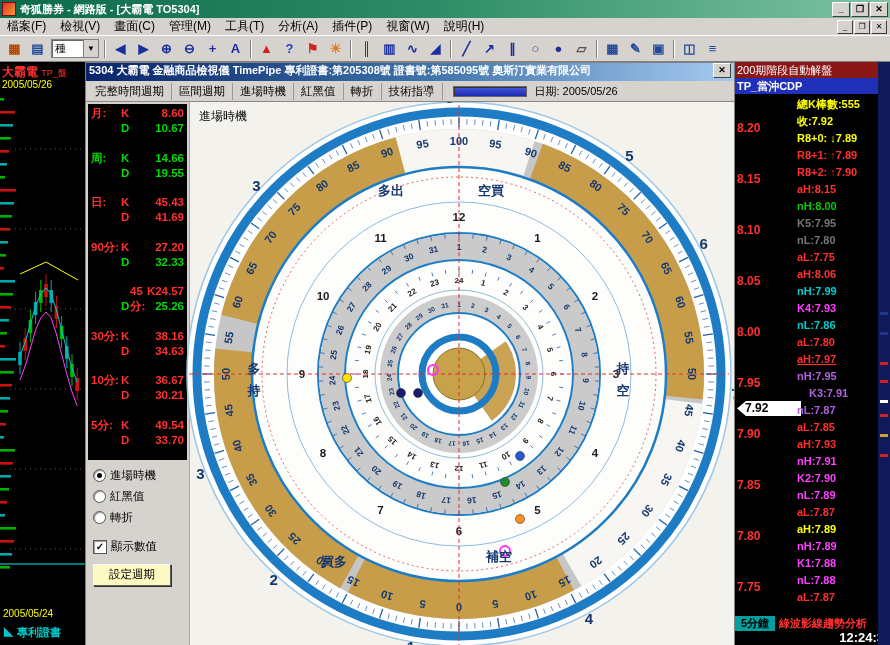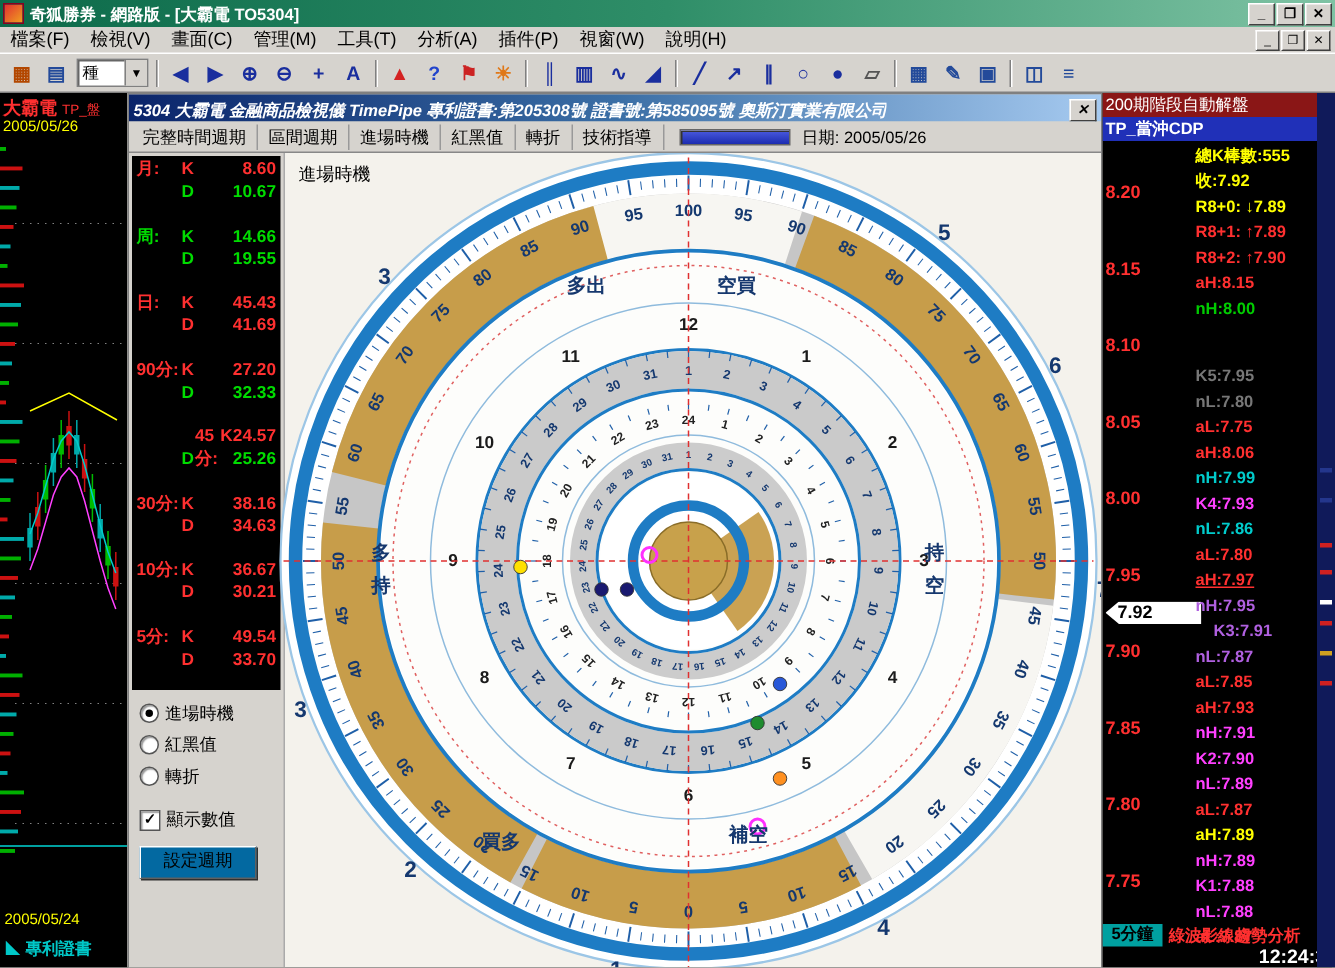--- a/index.html
+++ b/index.html
@@ -36,21 +36,21 @@
   #lp-sym{position:absolute;left:2px;top:2px;color:#ff3030;font-size:12px;font-weight:bold;}
   #lp-board{color:#ff3030;font-size:9px;font-weight:normal;}
   #lp-date{position:absolute;left:2px;top:17px;color:#ffff00;font-size:10px;}
   #minichart{position:absolute;left:0;top:32px;}
   #lp-date2{position:absolute;left:3px;bottom:26px;color:#ffff00;font-size:10px;}
   #lp-mode{position:absolute;left:3px;bottom:5px;color:#00c8c8;font-size:11px;font-weight:bold;}
   
   #tpwin{position:absolute;left:85px;top:62px;width:650px;height:583px;background:#d6d3ce;
     border:1px solid #808080;box-sizing:border-box;}
   #tptitle{height:18px;background:linear-gradient(90deg,#0a246a,#3a6ea5,#a6caf0);color:#fff;font-size:11px;
-    font-weight:bold;display:flex;align-items:flex-end;padding:0 3px;white-space:nowrap;overflow:hidden;font-style:italic;}
+    font-weight:bold;display:flex;align-items:flex-start;padding:0 3px;white-space:nowrap;overflow:hidden;}
   #tpclose{margin-left:auto;flex:0 0 auto;}
   #tptabs{height:20px;background:#d6d3ce;display:flex;align-items:center;font-size:11.5px;
     border-bottom:1px solid #888;padding-left:2px;}
   .tab{padding:1px 7px;border-right:1px solid #999;white-space:nowrap;}
   #tpprogress{width:72px;height:9px;background:linear-gradient(180deg,#4a5ae0,#1c2cb0);border:1px solid #666;
     box-shadow:inset 1px 1px 0 #333;margin-left:10px;}
   #tpdate{margin-left:8px;font-size:11px;color:#000;white-space:nowrap;}
   #tpcontent{position:relative;width:648px;height:543px;background:#f4f2ec;overflow:hidden;}
   #leftcol{position:absolute;left:0;top:0;width:103px;height:543px;background:#d6d3ce;border-right:1px solid #aaa;}
   #kdpanel{position:absolute;left:2px;top:2px;width:99px;height:356px;background:#000;font-size:11.5px;font-weight:bold;}
@@ -60,21 +60,21 @@
   .kdk{width:12px;}
   .kdv{flex:1;text-align:right;}
   #controls{position:absolute;left:7px;top:366px;width:94px;}
   .radio{display:flex;align-items:center;gap:4px;font-size:11.5px;margin-bottom:6px;color:#000;}
   .rb{width:11px;height:11px;border-radius:50%;background:#fff;border:1px solid #555;
     box-shadow:inset 1px 1px 1px #999;position:relative;flex:0 0 auto;}
   .rb.on::after{content:'';position:absolute;left:2.5px;top:2.5px;width:5px;height:5px;border-radius:50%;background:#000;}
   .check{display:flex;align-items:center;gap:4px;font-size:11.5px;margin:14px 0 10px 0;color:#000;}
   .cb{width:12px;height:12px;background:#fff;border:1px solid #555;box-shadow:inset 1px 1px 1px #999;
     font-size:10px;font-weight:bold;line-height:11px;text-align:center;flex:0 0 auto;}
-  .btn3d{width:76px;height:20px;background:#0369a1;font-size:11.5px;text-align:center;line-height:18px;
+  .btn3d{width:76px;height:20px;background:#fef9c3;font-size:11.5px;text-align:center;line-height:18px;
     border-top:1px solid #fff;border-left:1px solid #fff;border-right:1px solid #606060;border-bottom:1px solid #606060;
     box-shadow:1px 1px 0 #303030;}
   #dialheading{position:absolute;left:113px;top:6px;font-size:12px;color:#000;}
   #dial{position:absolute;left:83px;top:-18px;}
   
   #rightpanel{position:absolute;left:735px;top:62px;width:153px;height:583px;background:#000;overflow:hidden;}
   #rp-h1{height:16px;background:#8a1616;color:#fff;font-size:11px;line-height:16px;padding-left:2px;white-space:nowrap;}
   #rp-h2{height:16px;background:#2030b8;color:#fff;font-size:11px;font-weight:bold;line-height:16px;padding-left:2px;}
   #pricecol{position:absolute;left:0;top:32px;width:60px;height:551px;}
   .price{position:absolute;left:2px;width:52px;color:#ff3030;font-size:12px;font-weight:bold;height:15px;line-height:15px;}
@@ -906,21 +906,21 @@
         <div class="price" style="top: 486px;">7.75</div>
       </div>
     <div id="linescol">
         <div class="aline" style="color: rgb(255, 255, 0);">總K棒數:555</div>
         <div class="aline" style="color: rgb(255, 255, 0);">收:7.92</div>
         <div class="aline" style="color: rgb(255, 255, 0);">R8+0: ↓7.89</div>
         <div class="aline" style="color: rgb(255, 48, 48);">R8+1: ↑7.89</div>
         <div class="aline" style="color: rgb(255, 48, 48);">R8+2: ↑7.90</div>
         <div class="aline" style="color: rgb(255, 48, 48);">aH:8.15</div>
         <div class="aline" style="color: rgb(0, 204, 0);">nH:8.00</div>
-        <div class="aline" style="color: rgb(119, 119, 119); margin-top: 28px;">K5:7.95</div>
+        <div class="aline" style="color: rgb(119, 119, 119);">K5:7.95</div>
         <div class="aline" style="color: rgb(119, 119, 119);">nL:7.80</div>
         <div class="aline" style="color: rgb(255, 48, 48);">aL:7.75</div>
         <div class="aline" style="color: rgb(255, 48, 48);">aH:8.06</div>
         <div class="aline" style="color: rgb(0, 204, 204);">nH:7.99</div>
         <div class="aline" style="color: rgb(255, 64, 255);">K4:7.93</div>
         <div class="aline" style="color: rgb(0, 204, 204);">nL:7.86</div>
         <div class="aline" style="color: rgb(255, 48, 48);">aL:7.80</div>
         <div class="aline" style="color: rgb(255, 48, 48); text-decoration: underline;">aH:7.97</div>
         <div class="aline" style="color: rgb(176, 96, 224);">nH:7.95</div>
         <div class="aline" style="color: rgb(176, 96, 224); padding-left: 12px;">K3:7.91</div>

